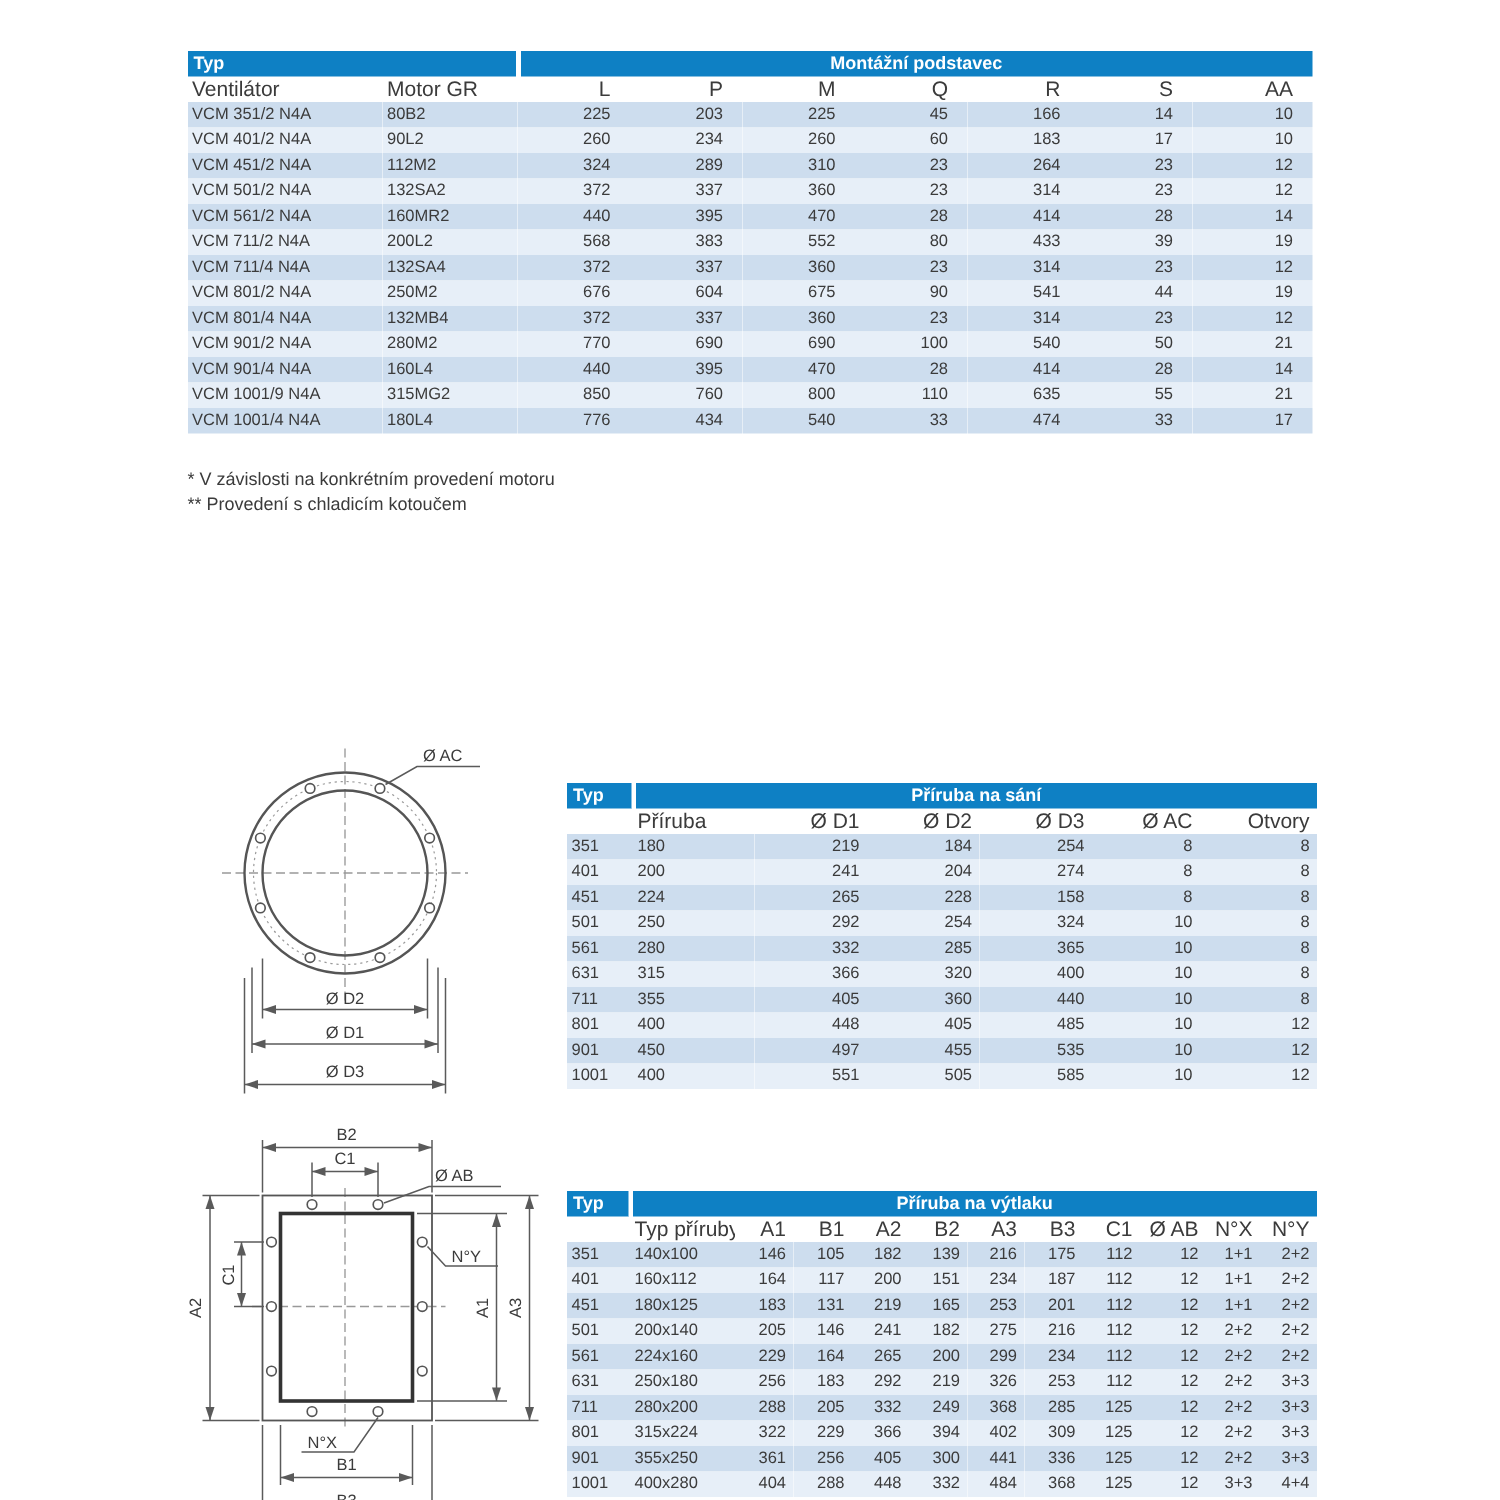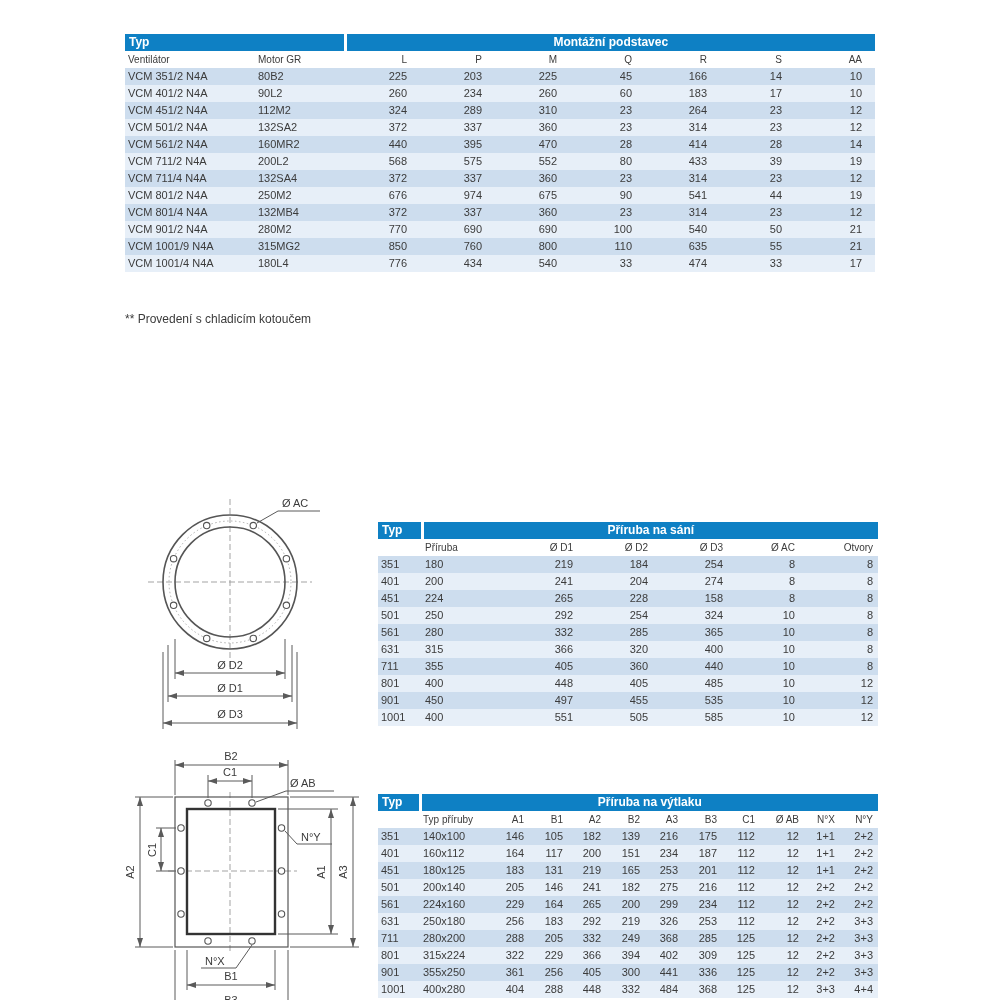--- a/index.html
+++ b/index.html
@@ -7,21 +7,21 @@
           font-family:"Liberation Sans",sans-serif;color:#3b3b3b;margin-top:24px;}
 
   table.tbl{position:absolute;border-collapse:collapse;table-layout:fixed;
             font-size:11px;color:#3b3b3b;}
   .tbl th,.tbl td{height:17px;line-height:17px;padding:0;font-weight:normal;
                   white-space:nowrap;overflow:hidden;}
   .tbl th.g-typ{background:#0e80c4;color:#fff;font-weight:bold;font-size:12px;
                 text-align:left;padding-left:4px;border-right:3px solid #fff;}
   .tbl th.g-title{background:#0e80c4;color:#fff;font-weight:bold;font-size:12px;
                   text-align:center;}
-  .tbl tr.colhead th{background:#fff;font-size:10px;}
+  .tbl tr.colhead th{background:#fff;font-size:14px;}
   .tbl tbody tr:nth-child(odd){background:#cdddee;}
   .tbl tbody tr:nth-child(even){background:#e7eff8;}
   .tbl .l{text-align:left;padding-left:3px;}
   .tbl .r{text-align:right;}
   .t1{left:125px;top:10px;width:750px;}
   .t1 .r{padding-right:13px;}
   .t2{left:378px;top:498px;width:500px;}
   .t3{left:378px;top:770px;width:500px;}
   .t2 .r,.t3 .r{padding-right:5px;}
 
@@ -127,21 +127,21 @@
           <td class="r">470</td>
           <td class="r">28</td>
           <td class="r">414</td>
           <td class="r">28</td>
           <td class="r">14</td>
         </tr>
         <tr>
           <td class="l">VCM 711/2 N4A</td>
           <td class="l">200L2</td>
           <td class="r">568</td>
-          <td class="r">575</td>
+          <td class="r">383</td>
           <td class="r">552</td>
           <td class="r">80</td>
           <td class="r">433</td>
           <td class="r">39</td>
           <td class="r">19</td>
         </tr>
         <tr>
           <td class="l">VCM 711/4 N4A</td>
           <td class="l">132SA4</td>
           <td class="r">372</td>
@@ -149,21 +149,21 @@
           <td class="r">360</td>
           <td class="r">23</td>
           <td class="r">314</td>
           <td class="r">23</td>
           <td class="r">12</td>
         </tr>
         <tr>
           <td class="l">VCM 801/2 N4A</td>
           <td class="l">250M2</td>
           <td class="r">676</td>
-          <td class="r">974</td>
+          <td class="r">604</td>
           <td class="r">675</td>
           <td class="r">90</td>
           <td class="r">541</td>
           <td class="r">44</td>
           <td class="r">19</td>
         </tr>
         <tr>
           <td class="l">VCM 801/4 N4A</td>
           <td class="l">132MB4</td>
           <td class="r">372</td>
@@ -179,20 +179,31 @@
           <td class="l">280M2</td>
           <td class="r">770</td>
           <td class="r">690</td>
           <td class="r">690</td>
           <td class="r">100</td>
           <td class="r">540</td>
           <td class="r">50</td>
           <td class="r">21</td>
         </tr>
         <tr>
+          <td class="l">VCM 901/4 N4A</td>
+          <td class="l">160L4</td>
+          <td class="r">440</td>
+          <td class="r">395</td>
+          <td class="r">470</td>
+          <td class="r">28</td>
+          <td class="r">414</td>
+          <td class="r">28</td>
+          <td class="r">14</td>
+        </tr>
+        <tr>
           <td class="l">VCM 1001/9 N4A</td>
           <td class="l">315MG2</td>
           <td class="r">850</td>
           <td class="r">760</td>
           <td class="r">800</td>
           <td class="r">110</td>
           <td class="r">635</td>
           <td class="r">55</td>
           <td class="r">21</td>
         </tr>
@@ -204,20 +215,21 @@
           <td class="r">540</td>
           <td class="r">33</td>
           <td class="r">474</td>
           <td class="r">33</td>
           <td class="r">17</td>
         </tr>
       </tbody>
     </table>
 
   <div class="footnotes">
+    <div>* V závislosti na konkrétním provedení motoru</div>
     <div>** Provedení s chladicím kotoučem</div>
   </div>
 
   <svg class="diag d-suction" width="220" height="250" viewBox="0 0 220 250">
     <g>
       <line class="center" x1="8" y1="93" x2="172" y2="93"></line>
       <line class="center" x1="90" y1="10" x2="90" y2="180"></line>
     </g>
     <g>
       <circle class="solid" cx="90" cy="93" r="67" style="stroke-width:1.6"></circle>

